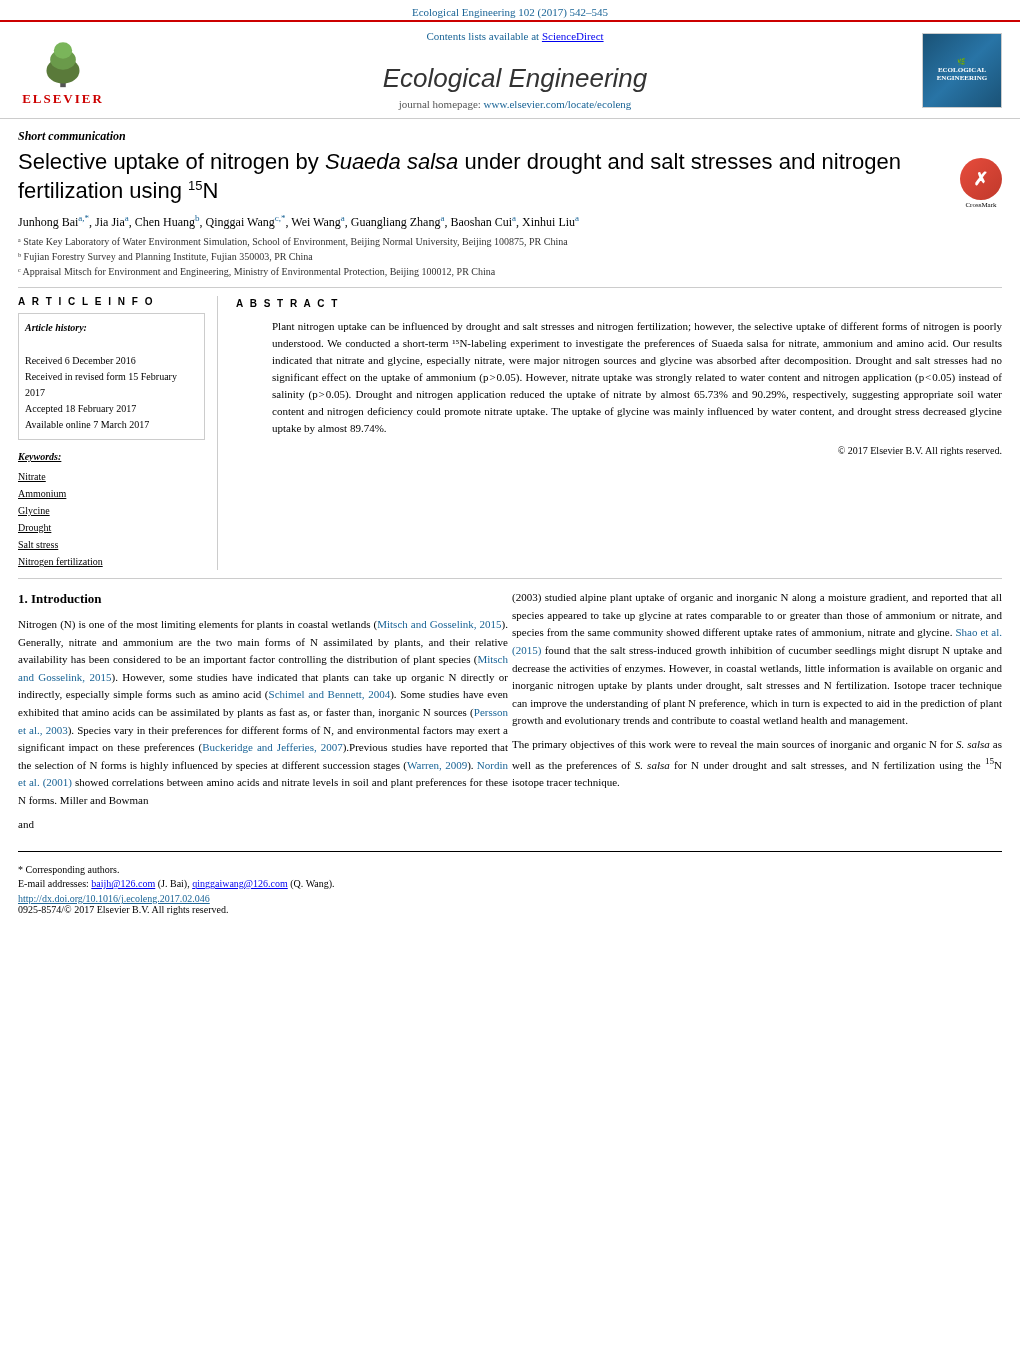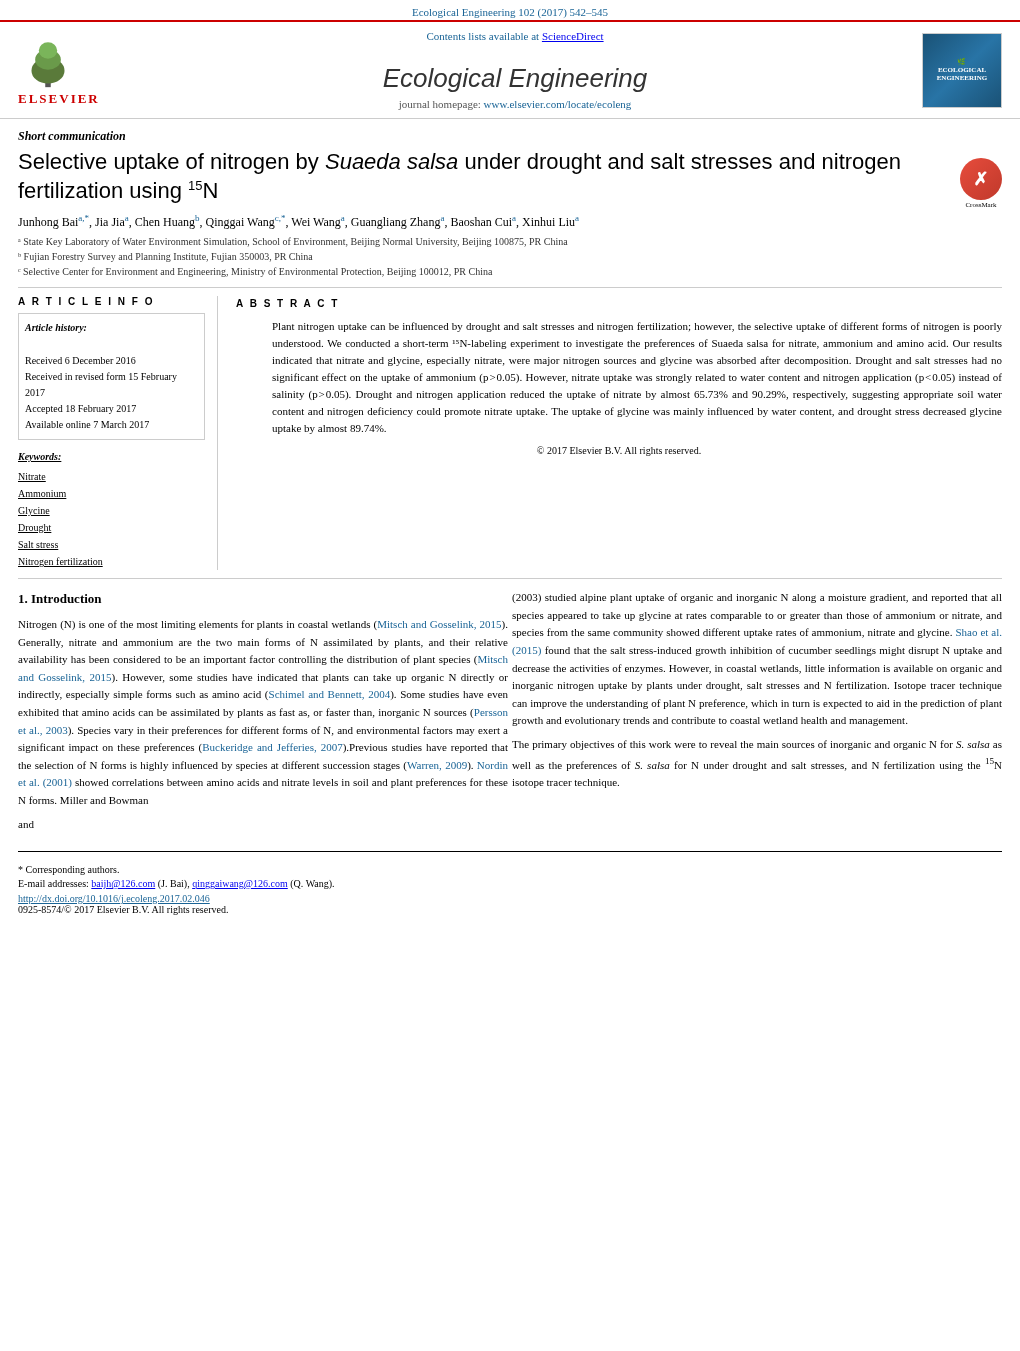--- a/index.html
+++ b/index.html
@@ -23,21 +23,21 @@
       display: flex;
       align-items: center;
       padding: 8px 18px;
       gap: 10px;
     }
     .elsevier-logo {
       width: 90px;
       flex-shrink: 0;
       display: flex;
       flex-direction: column;
-      align-items: flex-start;
+      align-items: center;
     }
     .elsevier-tree {
       width: 60px;
       height: 55px;
     }
     .elsevier-text {
       font-size: 13px;
       font-weight: bold;
       color: #c00;
       letter-spacing: 2px;
@@ -180,21 +180,21 @@
     }
     .abstract-col h3 {
       font-size: 10px;
       font-family: Arial, sans-serif;
       letter-spacing: 2px;
       text-transform: uppercase;
       margin-bottom: 6px;
       color: #000;
     }
     .abstract-text { text-align: justify; margin-left: 36px; }
-    .copyright { text-align: center; font-size: 10px; margin-top: 6px; }
+    .copyright { text-align: right; font-size: 10px; margin-top: 6px; }
     .two-col-body {
       display: flex;
       gap: 4px;
       margin: 10px 18px 0 18px;
     }
     .body-col {
       flex: 1;
       font-size: 11px;
       line-height: 1.6;
       text-align: justify;
@@ -268,21 +268,21 @@
   </div>
 </div>
 
 <div class="authors">
   Junhong Bai<sup>a,*</sup>, Jia Jia<sup>a</sup>, Chen Huang<sup>b</sup>, Qinggai Wang<sup>c,*</sup>, Wei Wang<sup>a</sup>, Guangliang Zhang<sup>a</sup>, Baoshan Cui<sup>a</sup>, Xinhui Liu<sup>a</sup>
 </div>
 
 <div class="affiliations">
   <div>ᵃ State Key Laboratory of Water Environment Simulation, School of Environment, Beijing Normal University, Beijing 100875, PR China</div>
   <div>ᵇ Fujian Forestry Survey and Planning Institute, Fujian 350003, PR China</div>
-  <div>ᶜ Selective Center for Environment and Engineering, Ministry of Environmental Protection, Beijing 100012, PR China</div>
+  <div>ᶜ Appraisal Mitsch for Environment and Engineering, Ministry of Environmental Protection, Beijing 100012, PR China</div>
 </div>
 
 <hr class="divider">
 
 <div class="two-col">
   <div class="article-info">
     <h3>A R T I C L E   I N F O</h3>
     <div class="history-block">
       <div class="history-title">Article history:</div>
       <div>Received 6 December 2016</div>

